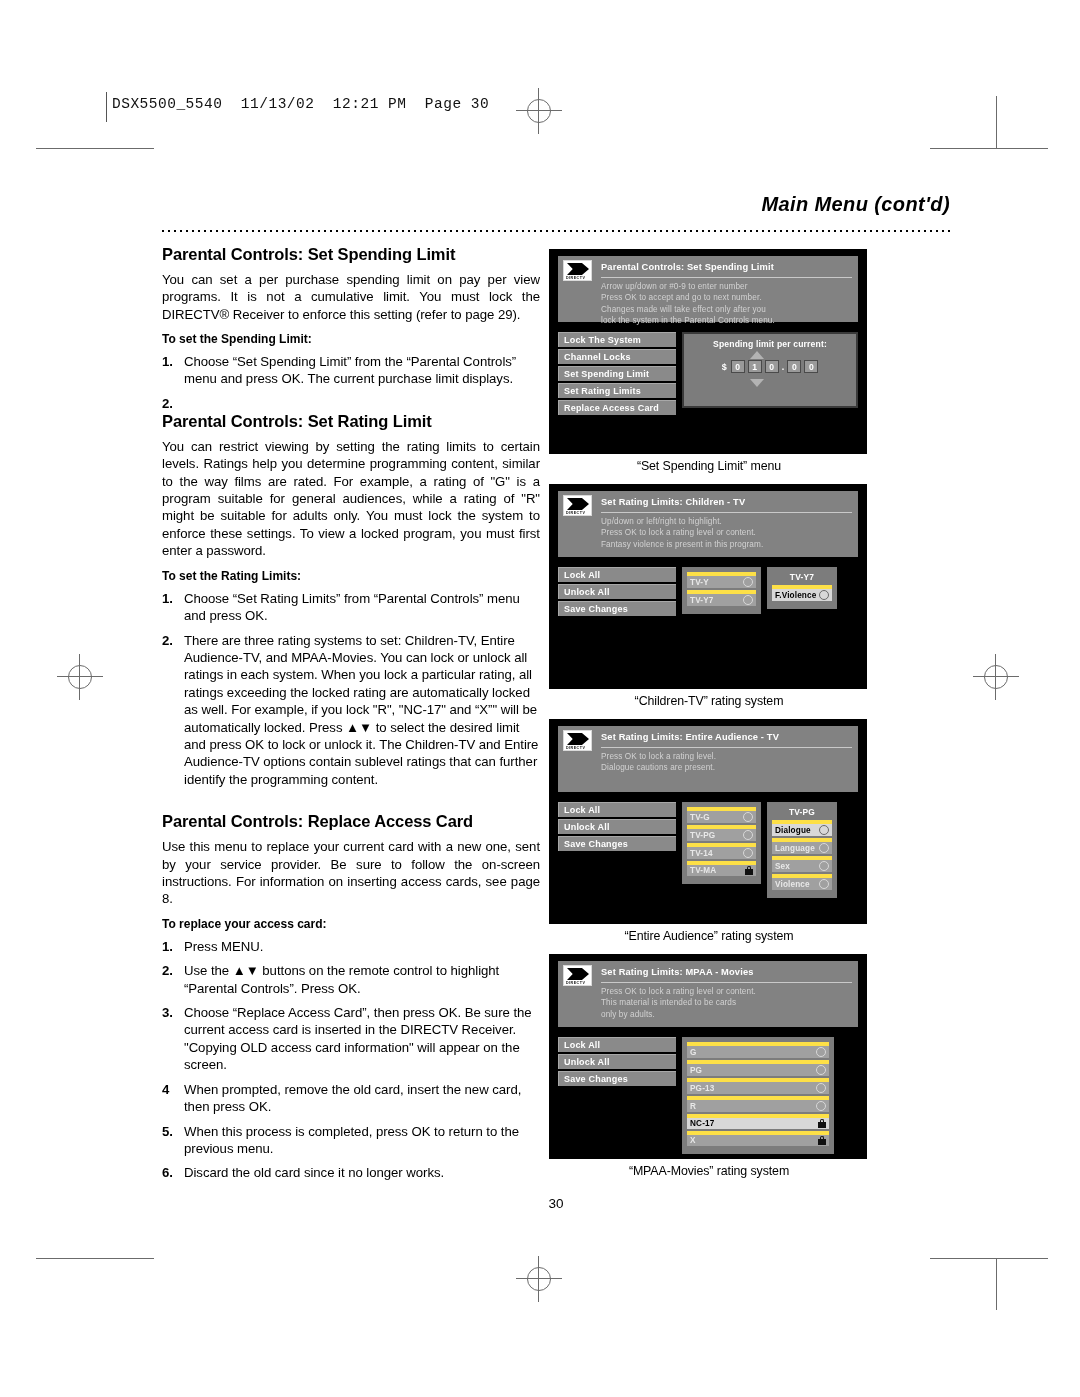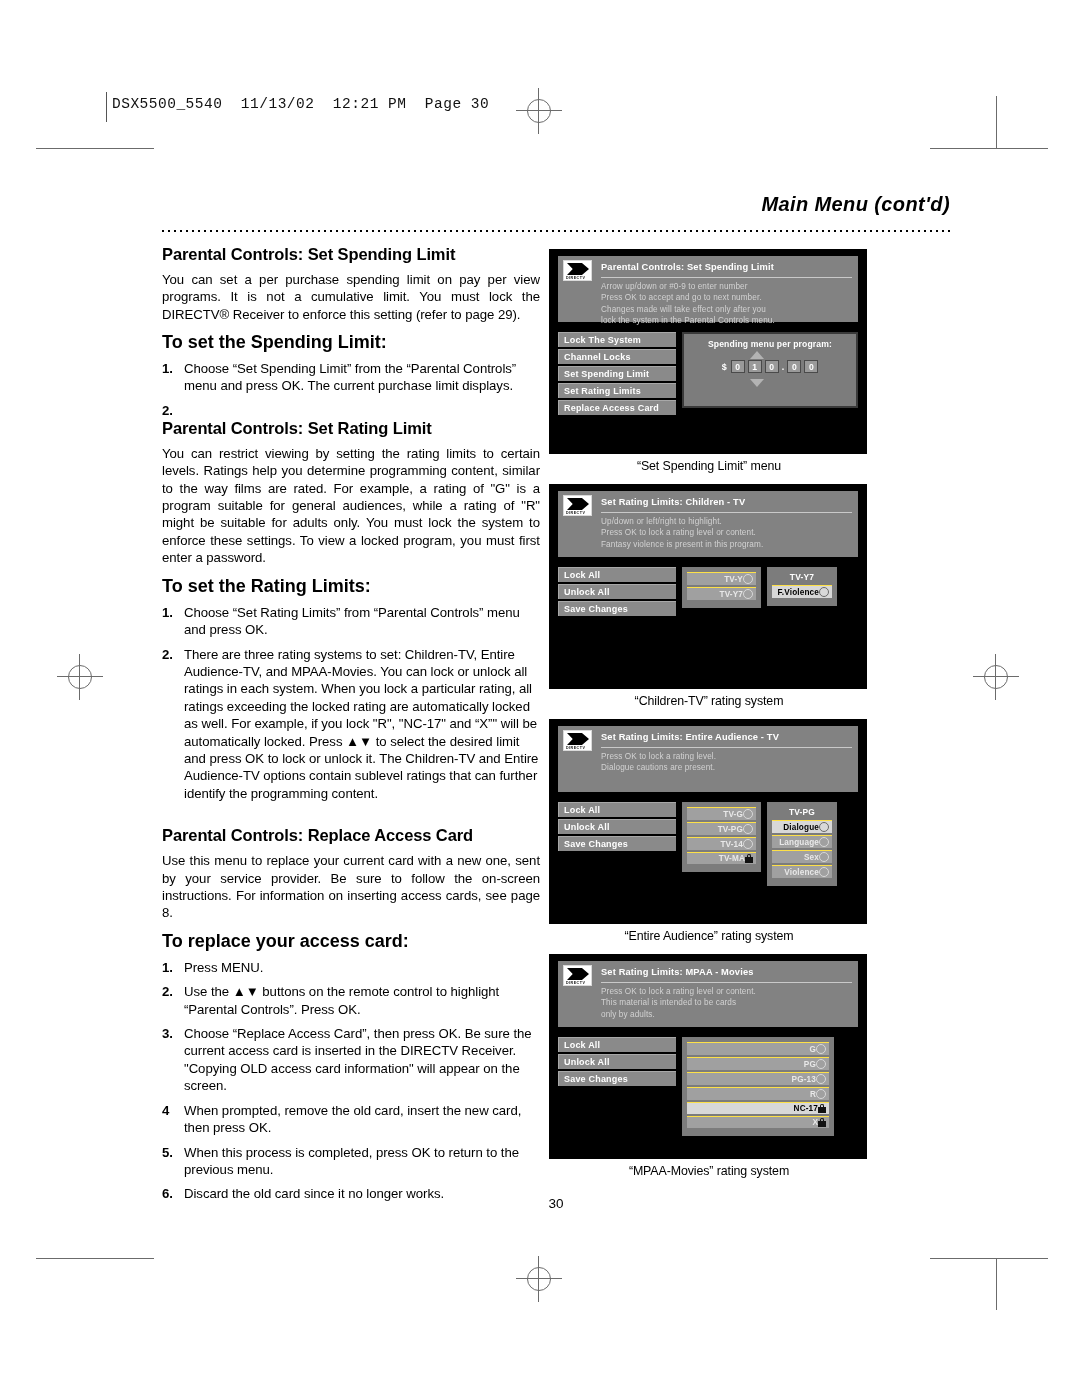--- a/index.html
+++ b/index.html
@@ -111,21 +111,21 @@
   }
   h2.sec.gap { margin-top: 24px; }
   p.body {
     font-size: 13.2px;
     line-height: 1.32;
     margin: 0 0 8px 0;
     text-align: justify;
     letter-spacing: -0.05px;
   }
   h3.sub {
-    font-size: 18px;
+    font-size: 12px;
     font-weight: bold;
     margin: 9px 0 7px 0;
   }
   ol.steps {
     margin: 0;
     padding: 0;
     list-style: none;
   }
   ol.steps li {
     font-size: 13.2px;
@@ -299,29 +299,29 @@
     text-align: center;
     color: #ffffff;
     font-size: 8.4px;
     font-weight: bold;
     margin-bottom: 3px;
     letter-spacing: 0.2px;
   }
   .rate-row {
     display: flex;
     align-items: center;
-    justify-content: flex-end;
+    justify-content: space-between;
     background: #a0a0a0;
     color: #e8e8e8;
     font-size: 8.2px;
     font-weight: bold;
     padding: 1px 3px;
     margin-bottom: 2px;
     letter-spacing: 0.15px;
-    border-top: 1px solid #fde047;
+    border-top: 4px solid #fde047;
   }
   .rate-row.selected {
     background: #d8d8d8;
     color: #000000;
   }
   .radio {
     width: 8px; height: 8px;
     border: 1px solid #d8d8d8;
     border-radius: 50%;
     background: transparent;
@@ -485,21 +485,21 @@
       </div>
       <div class="osd-body">
         <div class="menu-col">
           <div class="menu-item">Lock The System</div>
           <div class="menu-item">Channel Locks</div>
           <div class="menu-item">Set Spending Limit</div>
           <div class="menu-item">Set Rating Limits</div>
           <div class="menu-item">Replace Access Card</div>
         </div>
         <div class="spend-panel">
-          <div class="spend-label">Spending menu per program:</div>
+          <div class="spend-label">Spending limit per current:</div>
           <div class="arrow-up"></div>
           <div class="arrow-down"></div>
           <div class="digit-row">
             <span class="dollar">$</span>
             <span class="digit">0</span>
             <span class="digit">1</span>
             <span class="digit">0</span>
             <span class="dot">.</span>
             <span class="digit">0</span>
             <span class="digit">0</span>

